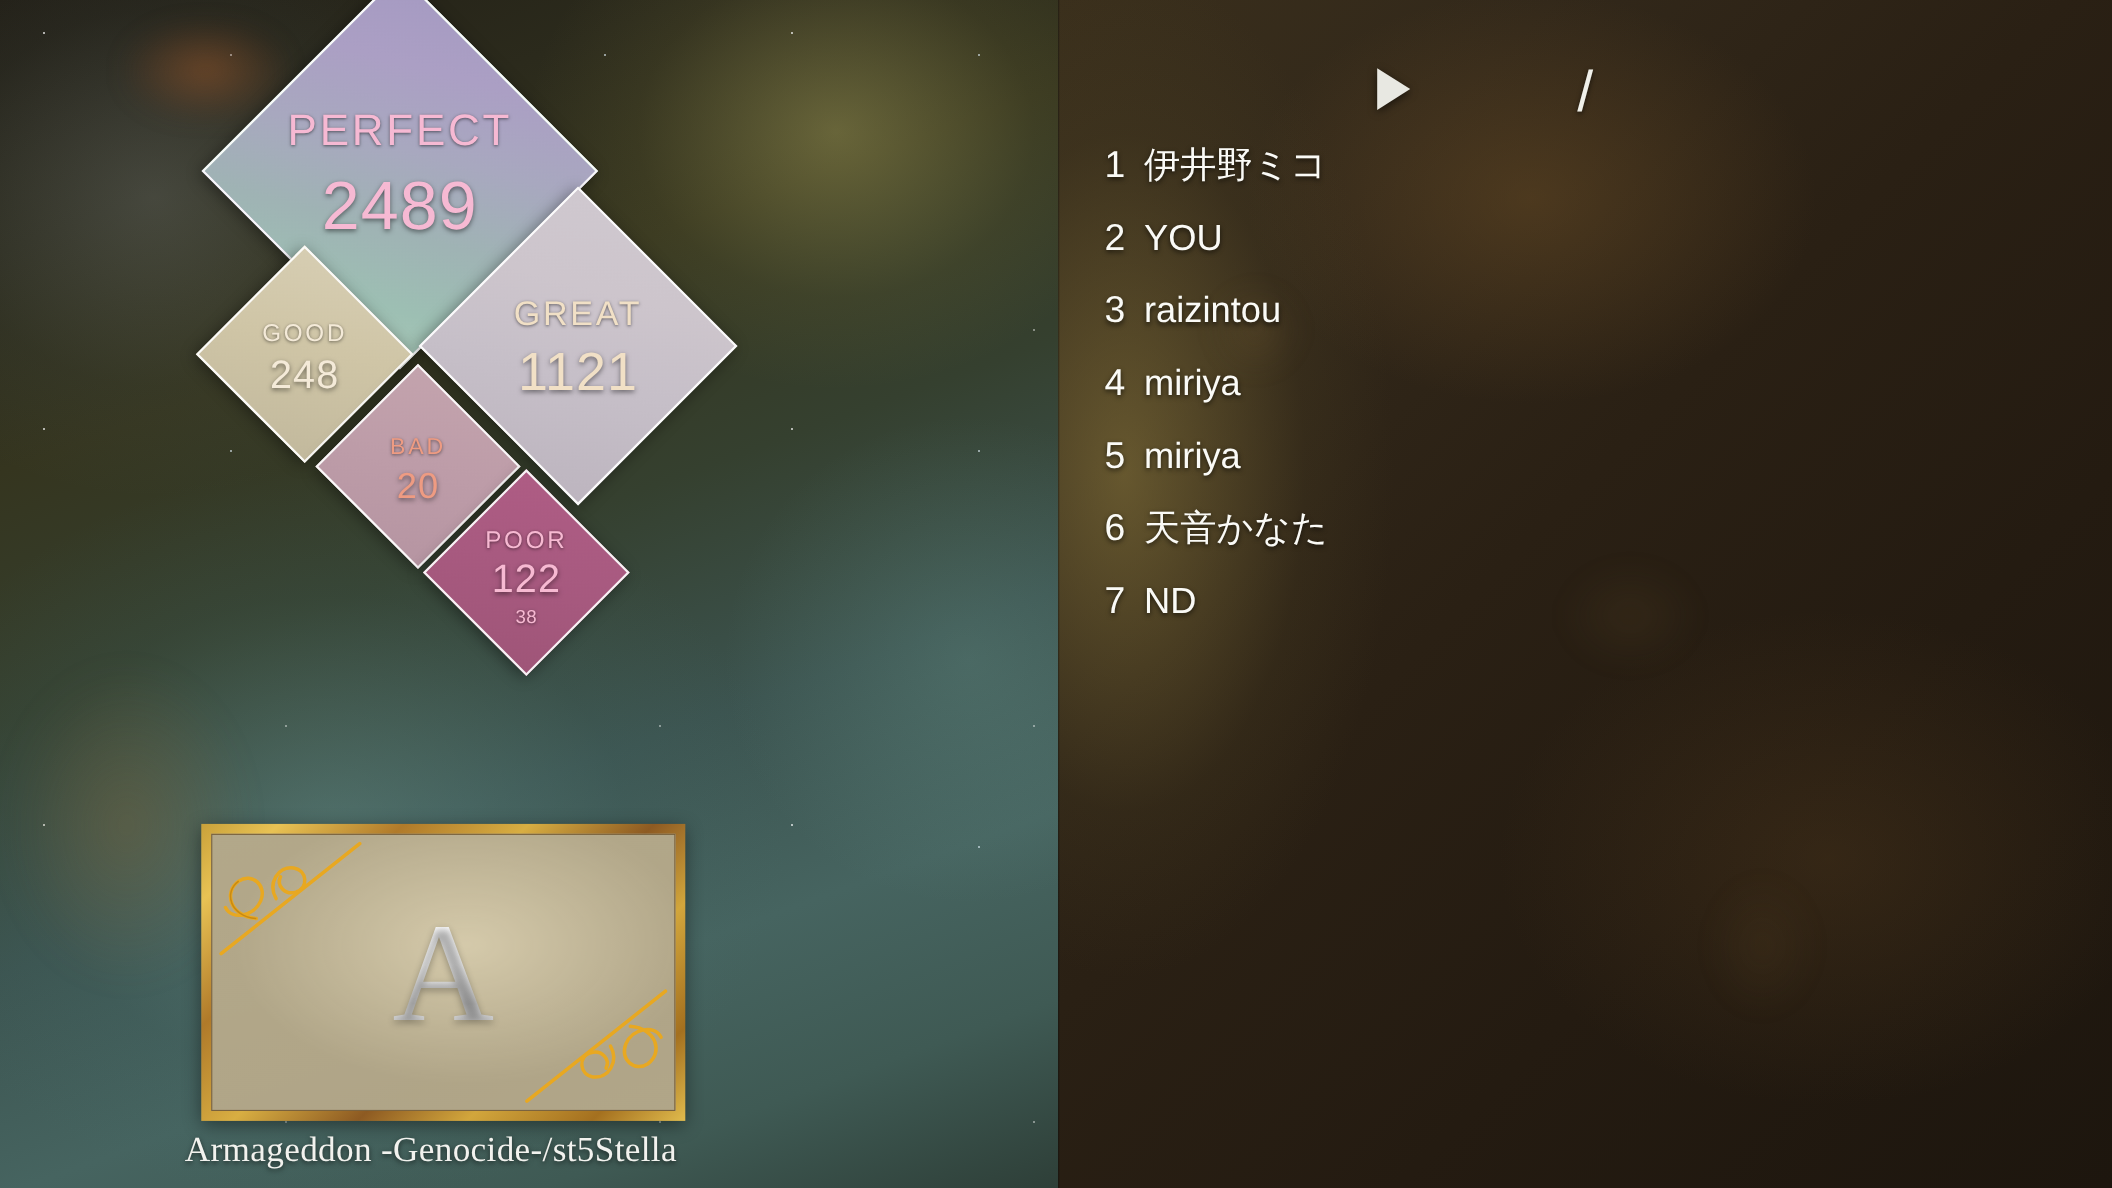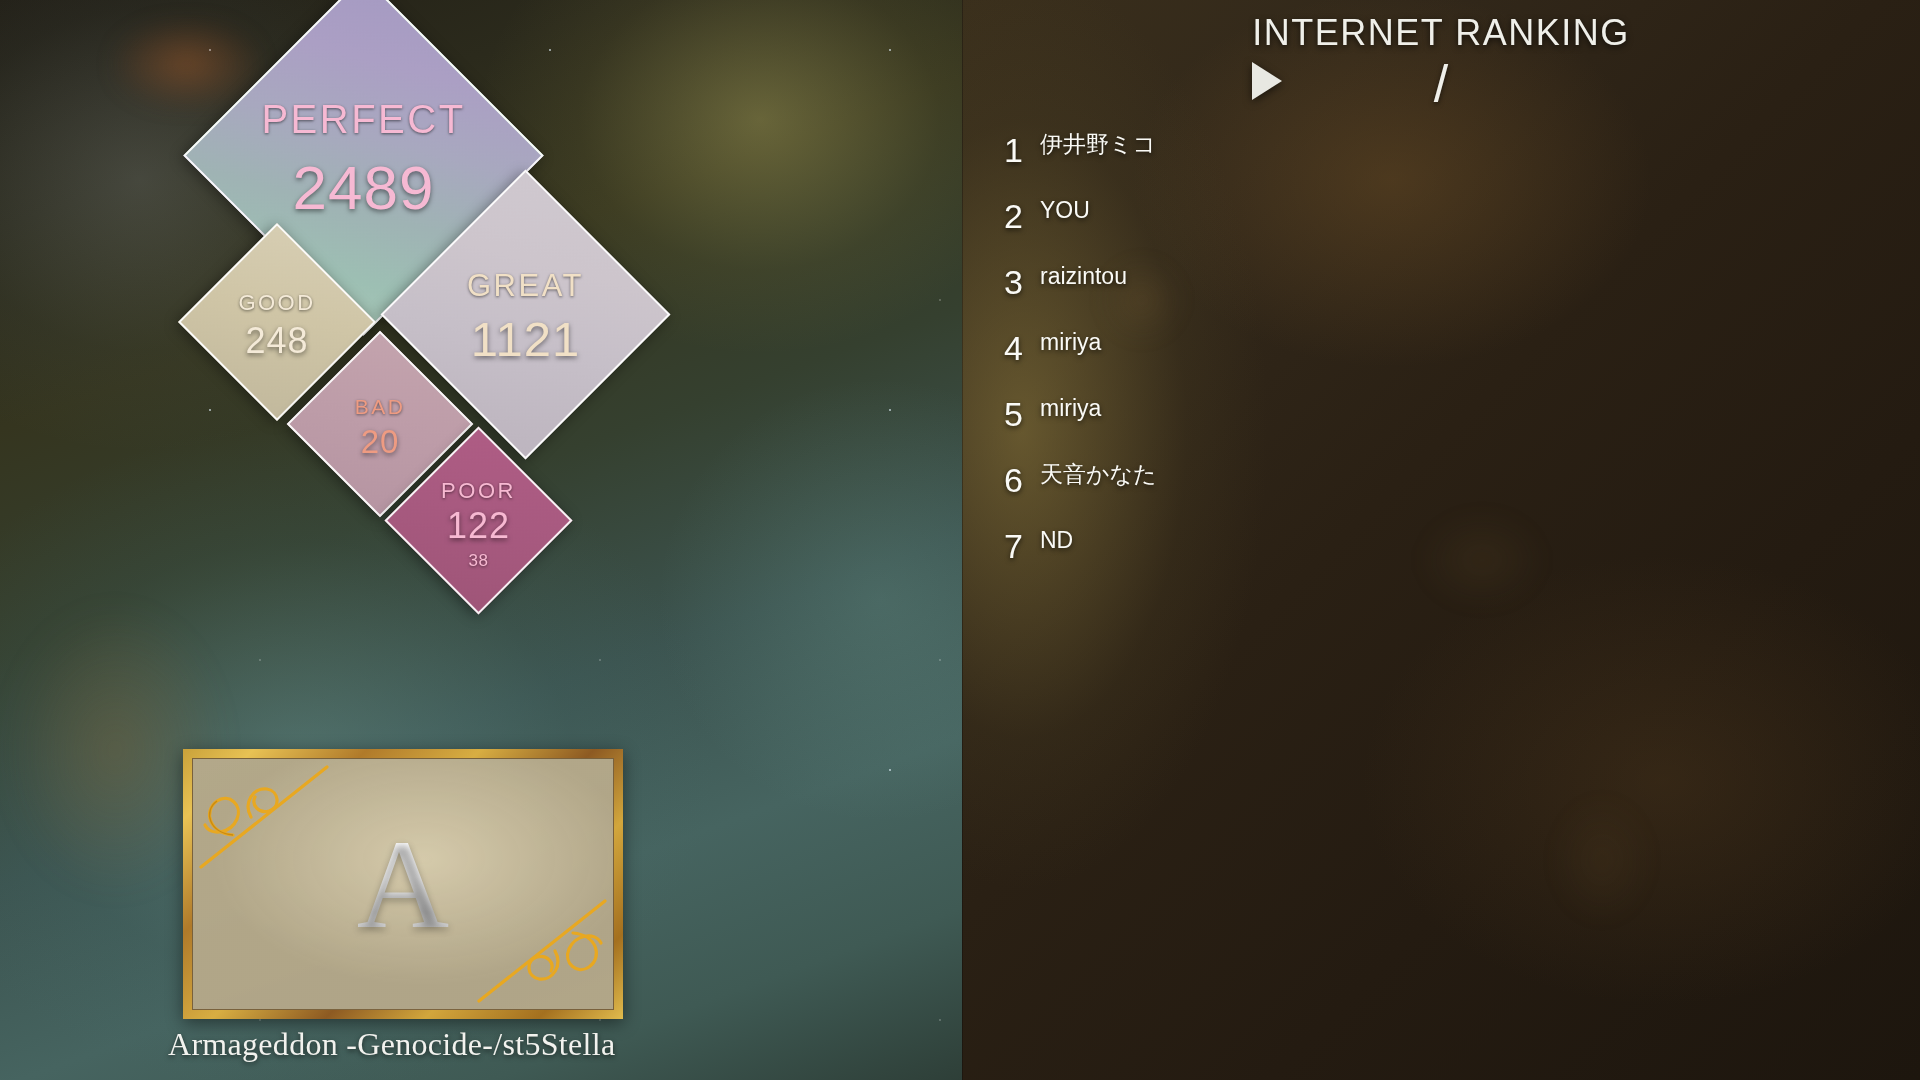--- a/index.html
+++ b/index.html
@@ -151,21 +151,21 @@
     font-size:52px; font-weight:300; color:#f0f0ea;
     text-shadow:0 2px 5px rgba(0,0,0,.6); }
   #rank-total { position:absolute; left:362px; top:62px; width:150px;
     font-size:34px; color:#efefe9; text-shadow:0 2px 5px rgba(0,0,0,.6); }
 
   
   #name-column { position:absolute; left:0; top:131px; width:360px; }
   .rank-row { height:66px; display:flex; align-items:flex-start; padding-left:42px; }
   .rank-num { font-size:34px; color:#fafaf6; width:36px; flex:none; line-height:1.15;
     text-shadow:0 2px 5px rgba(0,0,0,.65); }
-  .rank-name { font-size:23px; color:#fafaf6; line-height:1.15; white-space:nowrap;
+  .rank-name { font-size:33px; color:#fafaf6; line-height:1.15; white-space:nowrap;
     text-shadow:0 2px 5px rgba(0,0,0,.65); }
 </style>
 </head>
 <body>
 
 <div id="stage">
 
   <div id="left-panel">
     <div id="starfield"></div>
     <div id="nebula-blotch1"></div>
@@ -232,21 +232,20 @@
         <div id="grade-letter">A</div>
       </div>
     </div>
 
     <div id="song-title">Armageddon -Genocide-/st5Stella</div>
   </div>
 
   <div id="right-panel">
     <div id="right-blur-overlay"></div>
 
-    <div id="ranking-title">INTERNET RANKING</div>
     <div id="rank-position"></div>
     <div id="play-indicator"></div>
     <div id="rank-separator">/</div>
     <div id="rank-total"></div>
 
     <div id="panel-divider" style="left:-4px;"></div>
 
     <div id="name-column">
         <div class="rank-row">
           <div class="rank-num">1</div>

